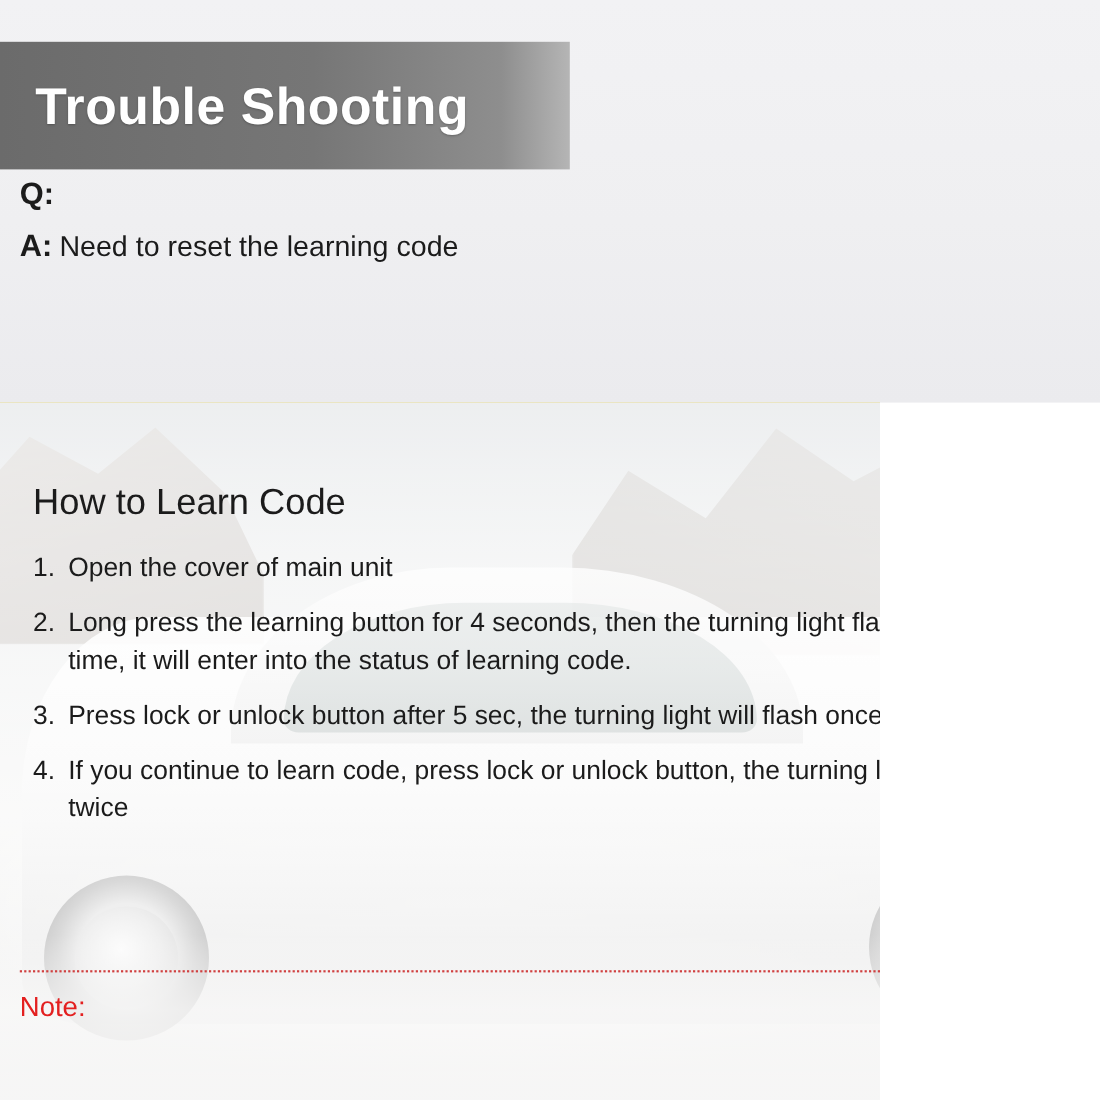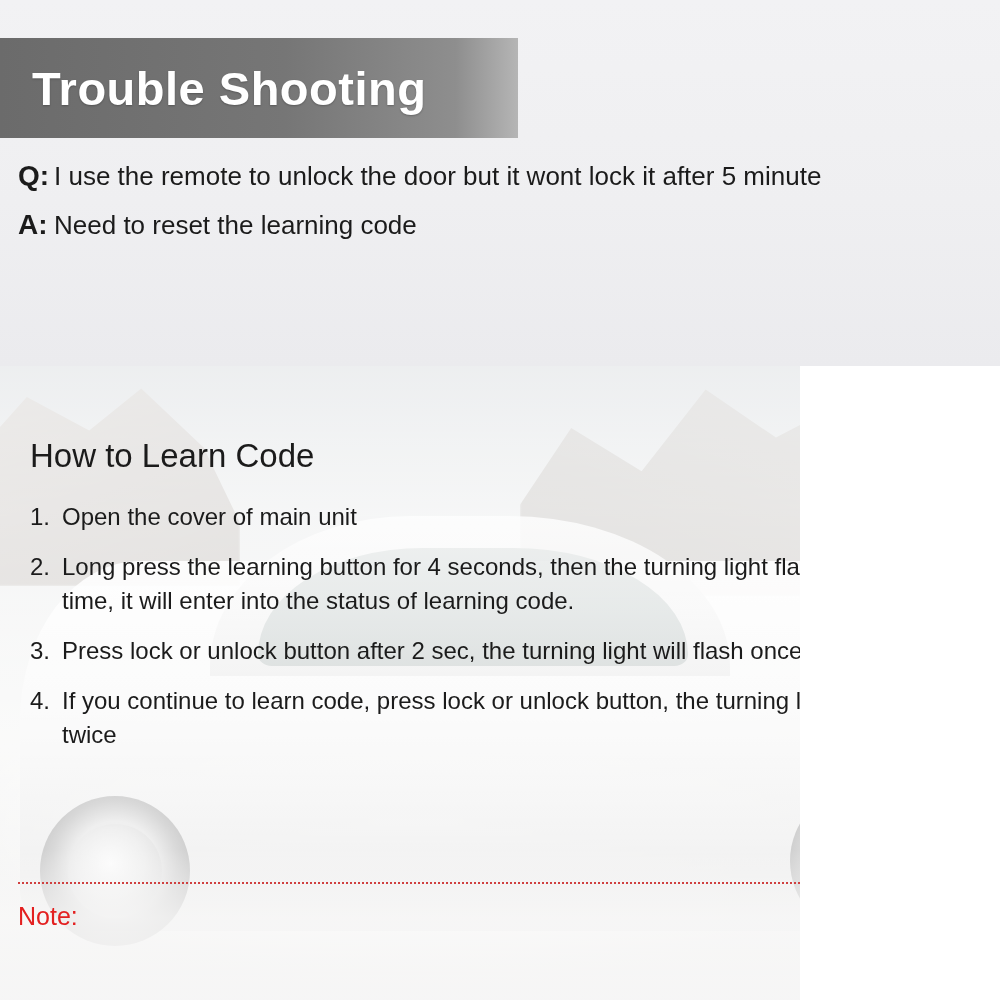--- a/index.html
+++ b/index.html
@@ -27,21 +27,21 @@
     top: 0;
     width: 1000px;
     height: 366px;
     background: linear-gradient(180deg, #f2f2f4 0%, #efeff1 55%, #ebebee 100%);
   }
   .title-banner {
     position: absolute;
     left: 0;
     top: 38px;
     width: 518px;
-    height: 100px;
+    height: 116px;
     background: linear-gradient(90deg, #6b6b6b 0%, #767676 55%, #8e8e8e 88%, #b5b5b5 100%);
     display: flex;
     align-items: center;
   }
   .title-banner .title-text {
     color: #ffffff;
     font-size: 47px;
     font-weight: bold;
     letter-spacing: 0.5px;
     padding-left: 32px;
@@ -242,21 +242,20 @@
 
     <div class="title-banner">
       <div class="title-text">Trouble Shooting</div>
     </div>
 
     <div class="qa-block">
 
       <div class="qa-row">
         <div class="qa-label">Q:</div>
         <div class="qa-text">
-          <span>I use the remote to unlock the door but it wont lock it after 5 minute</span>
         </div>
       </div>
 
       <div class="qa-row">
         <div class="qa-label">A:</div>
         <div class="qa-text">Need to reset the learning code</div>
       </div>
 
     </div>
   </div>
@@ -288,21 +287,21 @@
         <div class="step-text">Open the cover of main unit</div>
       </div>
 
       <div class="step">
         <div class="step-num">2.</div>
         <div class="step-text">Long press the learning button for 4 seconds, then the turning light flashes for a long time, it will enter into the status of learning code.</div>
       </div>
 
       <div class="step">
         <div class="step-num">3.</div>
-        <div class="step-text">Press lock or unlock button after 2 sec, the turning light will flash once</div>
+        <div class="step-text">Press lock or unlock button after 5 sec, the turning light will flash once</div>
       </div>
 
       <div class="step">
         <div class="step-num">4.</div>
         <div class="step-text">If you continue to learn code, press lock or unlock button, the turning light will flash twice</div>
       </div>
     </div>
 
     <div class="note-divider"></div>
 

